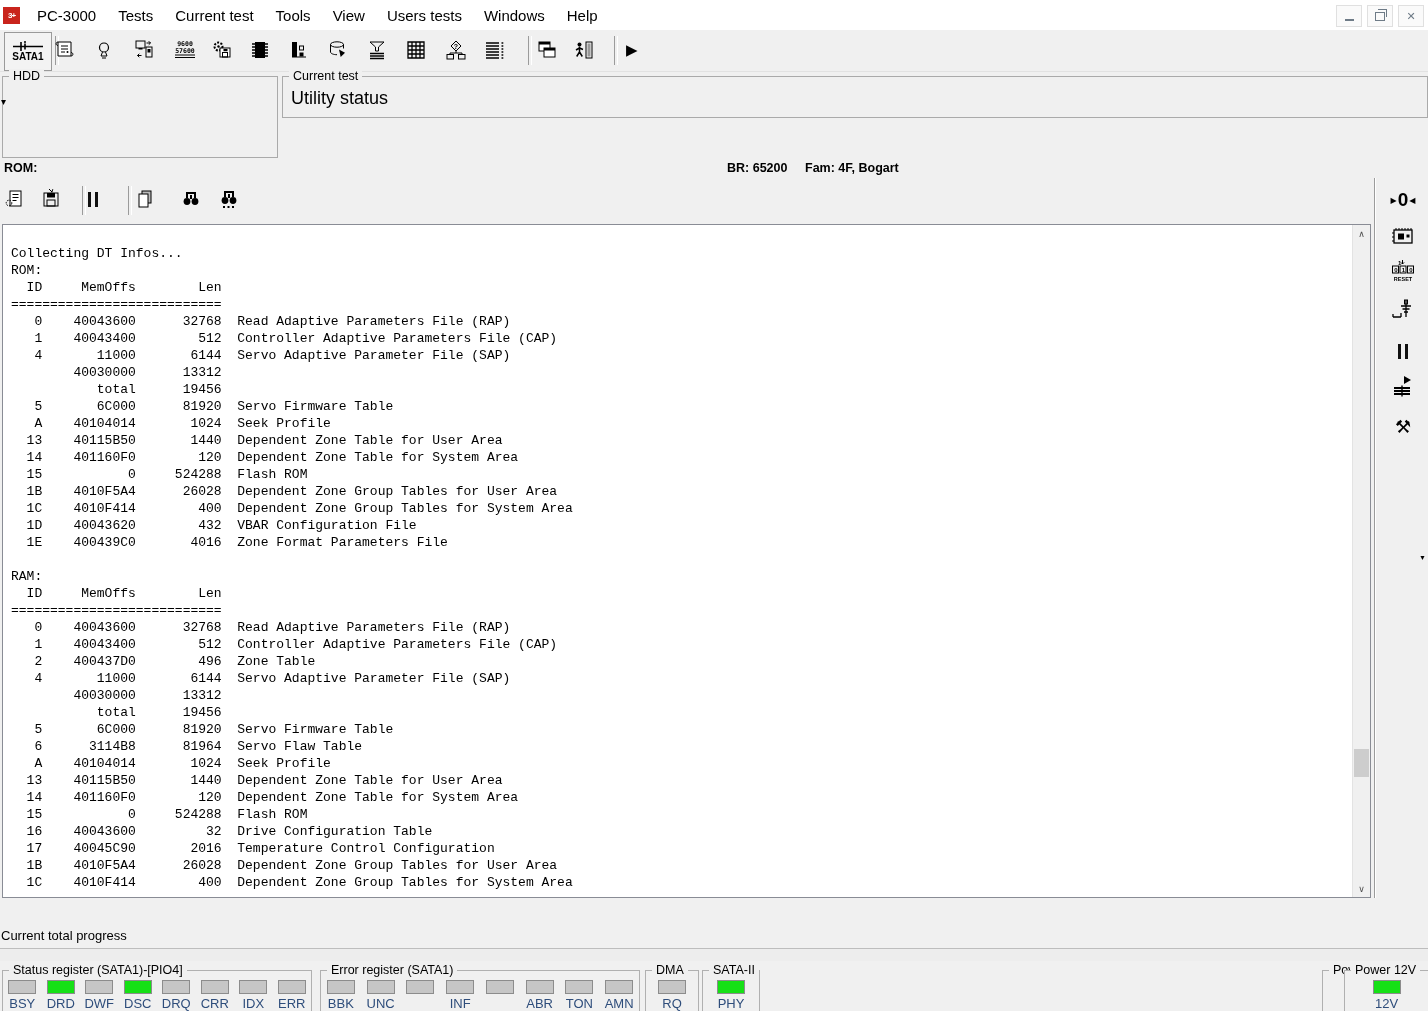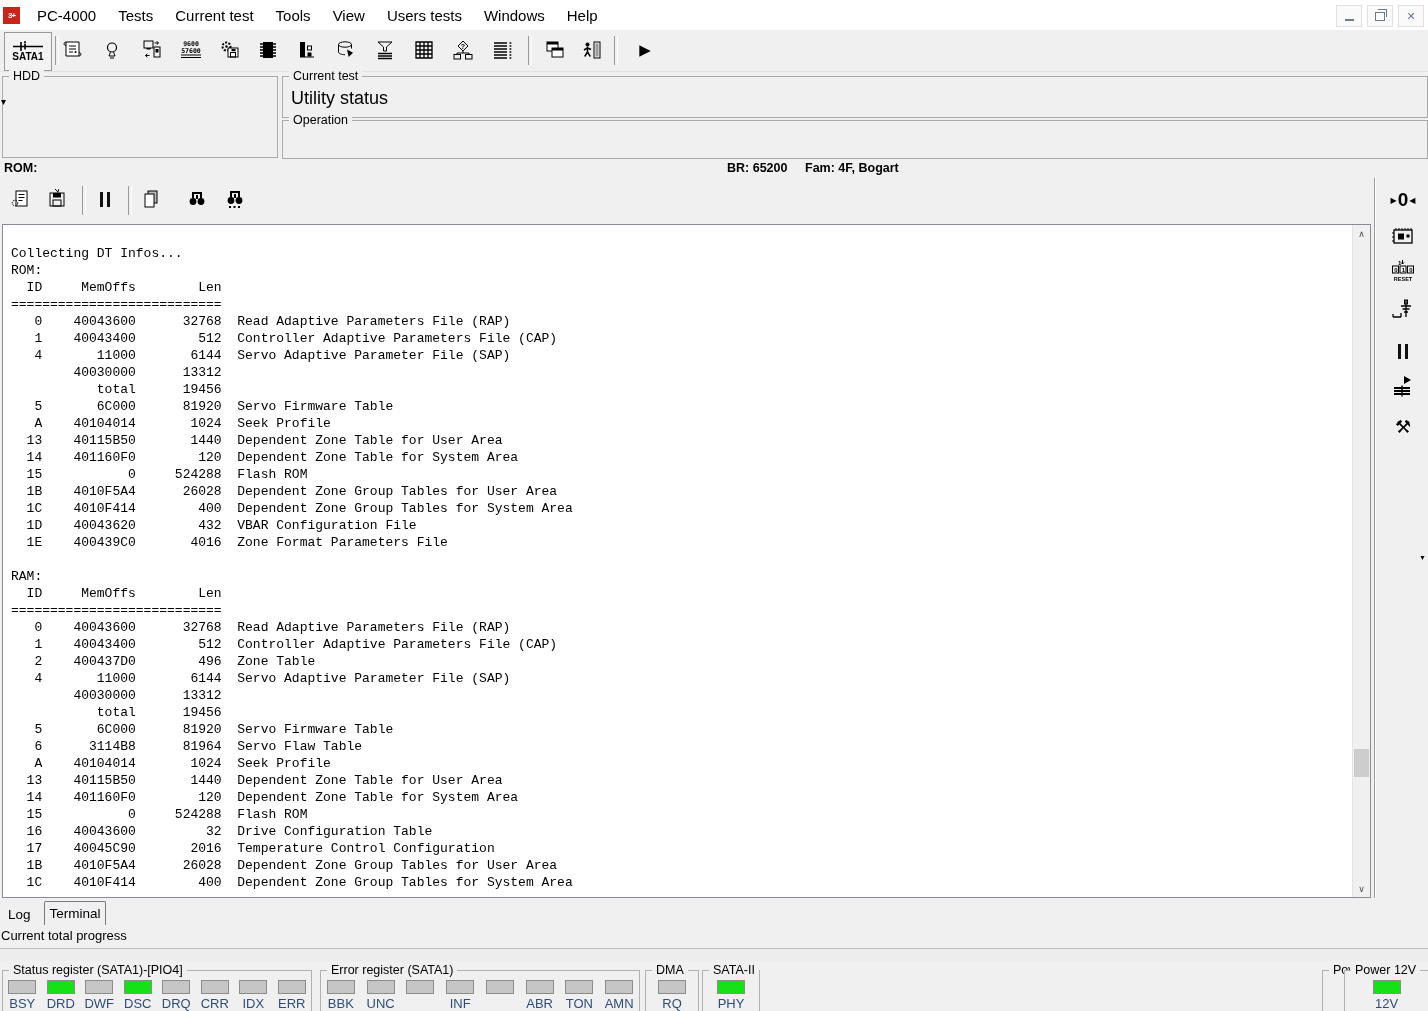--- a/index.html
+++ b/index.html
@@ -17,21 +17,21 @@
   .winbtn{width:24px;height:20px;border:1px solid #e0e0e0;background:#fafafa;color:#6e7b87;
           display:flex;align-items:center;justify-content:center;font-size:11px;}
   .minbar{width:9px;height:2px;background:#6e7b87;margin-top:8px;}
   .restsq{width:8px;height:7px;border:1.5px solid #6e7b87;position:relative;}
   .restsq:before{content:"";position:absolute;left:2px;top:-4px;width:8px;height:7px;
                  border:1.5px solid #6e7b87;border-bottom:none;border-left:none;}
   
   #toolbar1{position:absolute;left:0;top:30px;width:1428px;height:41px;background:#f0f0f0;
             border-bottom:1px solid #e2e2e2;}
   .tbtn{position:absolute;top:2px;width:38px;height:36px;display:flex;align-items:center;
-        justify-content:center;background:transparent;}
+        justify-content:flex-start;background:transparent;}
   .tbtn svg{display:block;}
   #sata-btn{position:absolute;left:4px;top:2px;width:46px;height:37px;border:1px solid #9a9a9a;
             background:#f3f3f3;display:flex;flex-direction:column;align-items:center;justify-content:center;}
   #sata-btn .lbl{font-size:10px;font-weight:bold;margin-top:-1px;}
   .vsep{position:absolute;top:6px;width:2px;height:29px;border-left:1px solid #9b9b9b;border-right:1px solid #fff;}
   #toolbar2{position:absolute;left:0;top:178px;width:1428px;height:44px;background:#f0f0f0;}
   #toolbar2 .tbtn{top:4px;width:34px;height:34px;}
   .pausebars{display:flex;gap:4px;}
   .pausebars i{display:block;width:3px;height:15px;background:#111;}
   
@@ -90,21 +90,21 @@
   .led.off{background:#c6c6c6;}
   .led-label{margin-top:2px;font-size:13px;color:#2e4d7b;}
 </style>
 </head>
 <body>
 
 <div id="app">
 
   <div id="menubar">
     <div id="logo">3+</div>
-    <span class="mitem">PC-4000</span>
+    <span class="mitem">PC-3000</span>
     <span class="mitem">Tests</span>
     <span class="mitem">Current test</span>
     <span class="mitem">Tools</span>
     <span class="mitem">View</span>
     <span class="mitem">Users tests</span>
     <span class="mitem">Windows</span>
     <span class="mitem">Help</span>
     <div id="wincontrols">
       <div class="winbtn">
           <span class="minbar"></span>
@@ -238,23 +238,20 @@
   </div>
 
   <div class="gbox" style="left:2px;top:76px;width:274px;height:80px">
     <span class="legend">HDD</span>
   </div>
   <div id="hdd-expander">▾</div>
 
   <div class="gbox" style="left:282px;top:76px;width:1144px;height:40px">
     <span class="legend">Current test</span>
     <span id="utility-status">Utility status</span>
-  </div>
-  <div class="gbox" style="left:282px;top:120px;width:1144px;height:37px">
-    <span class="legend">Operation</span>
   </div>
 
   <div id="romline">
     <span id="rom-label">ROM:</span>
     <span id="br-label">BR: 65200</span>
     <span id="fam-label">Fam: 4F, Bogart</span>
   </div>
 
   <div id="toolbar2">
     <div class="tbtn" style="left:4px">
@@ -397,24 +394,20 @@
         <path d="M4 14 h16 M4 17 h16 M4 20 h16" stroke="#000" stroke-width="2.2"></path>
         <path d="M12 11.5 v11" stroke="#000" stroke-width="1.4"></path>
       </svg>
     </div>
     <div id="start-dropdown">▼</div>
     <div class="rbtn" style="top:232px">
       <span id="tools-glyph">⚒</span>
     </div>
   </div>
 
-  <div id="tabsrow">
-    <div id="tab-log">Log</div>
-    <div id="tab-terminal">Terminal</div>
-  </div>
   <div id="progress-label">Current total progress</div>
   <div id="progress-strip"></div>
 
   <div id="statusbar">
     <div class="sgroup" style="left:2px;width:308px">
       <span class="legend">Status register (SATA1)-[PIO4]</span>
       <div class="ledrow">
           <div class="led-item">
             <div class="led off"></div>
             <div class="led-label">BSY</div>

